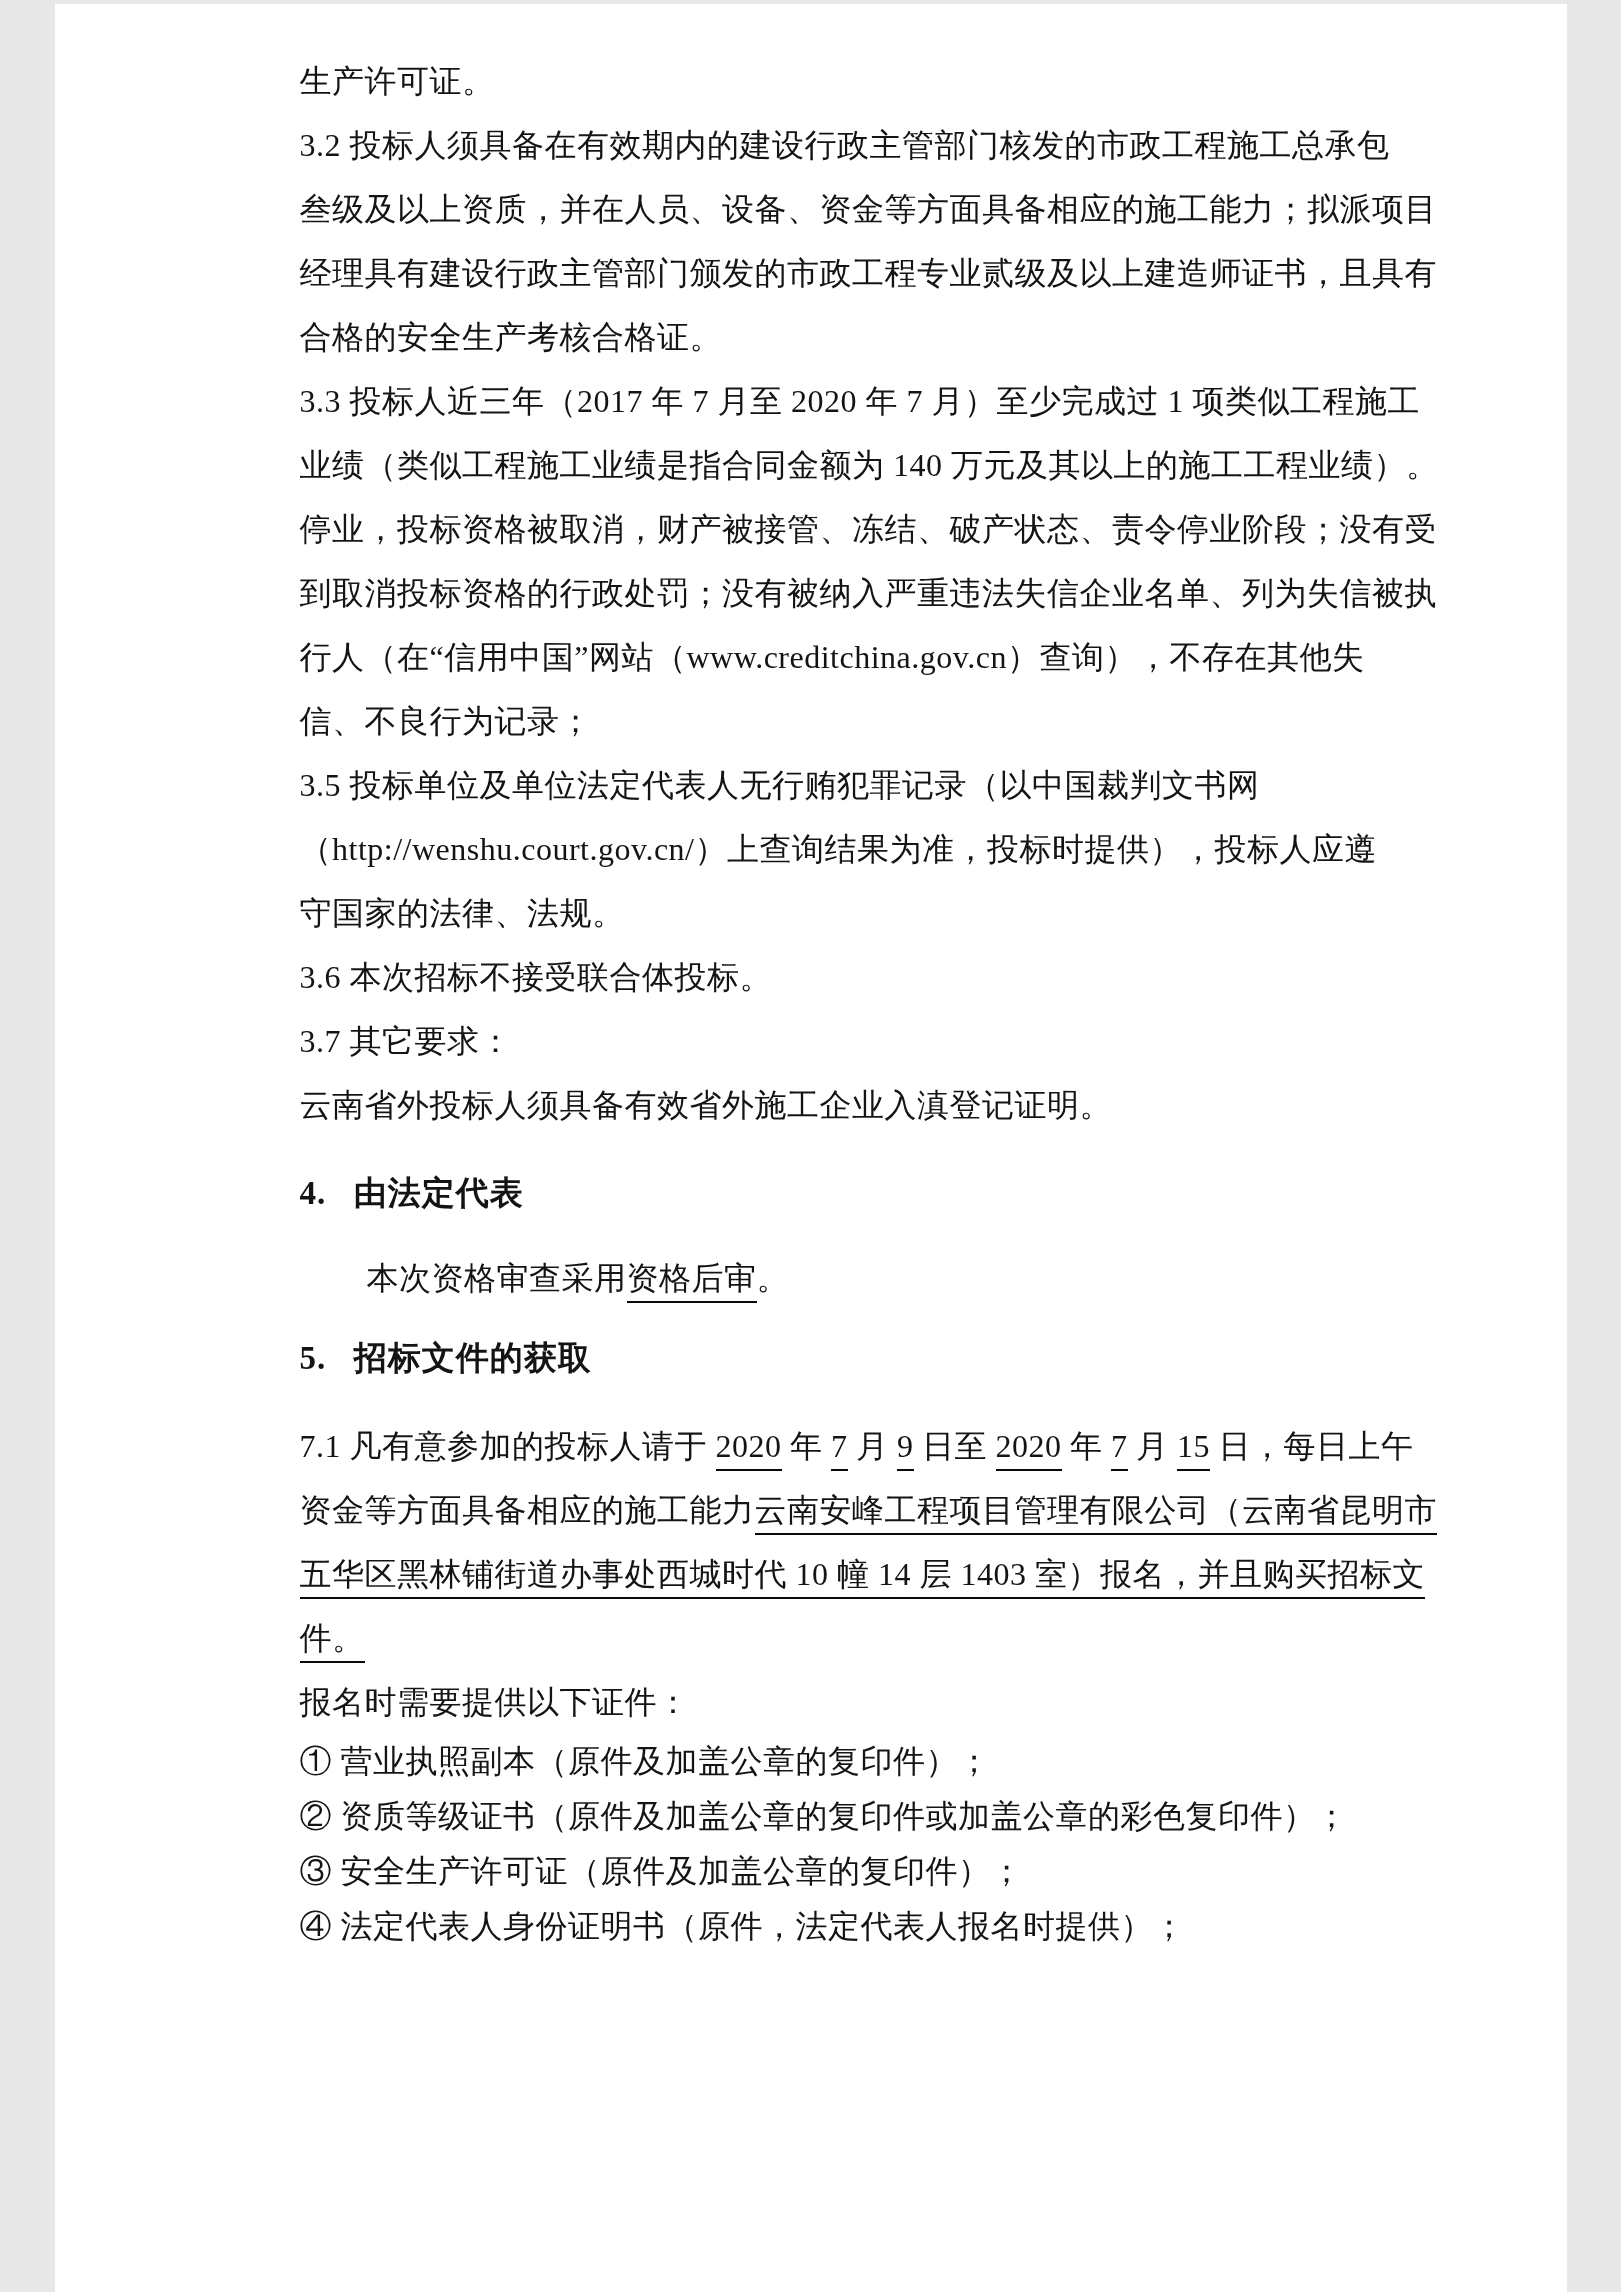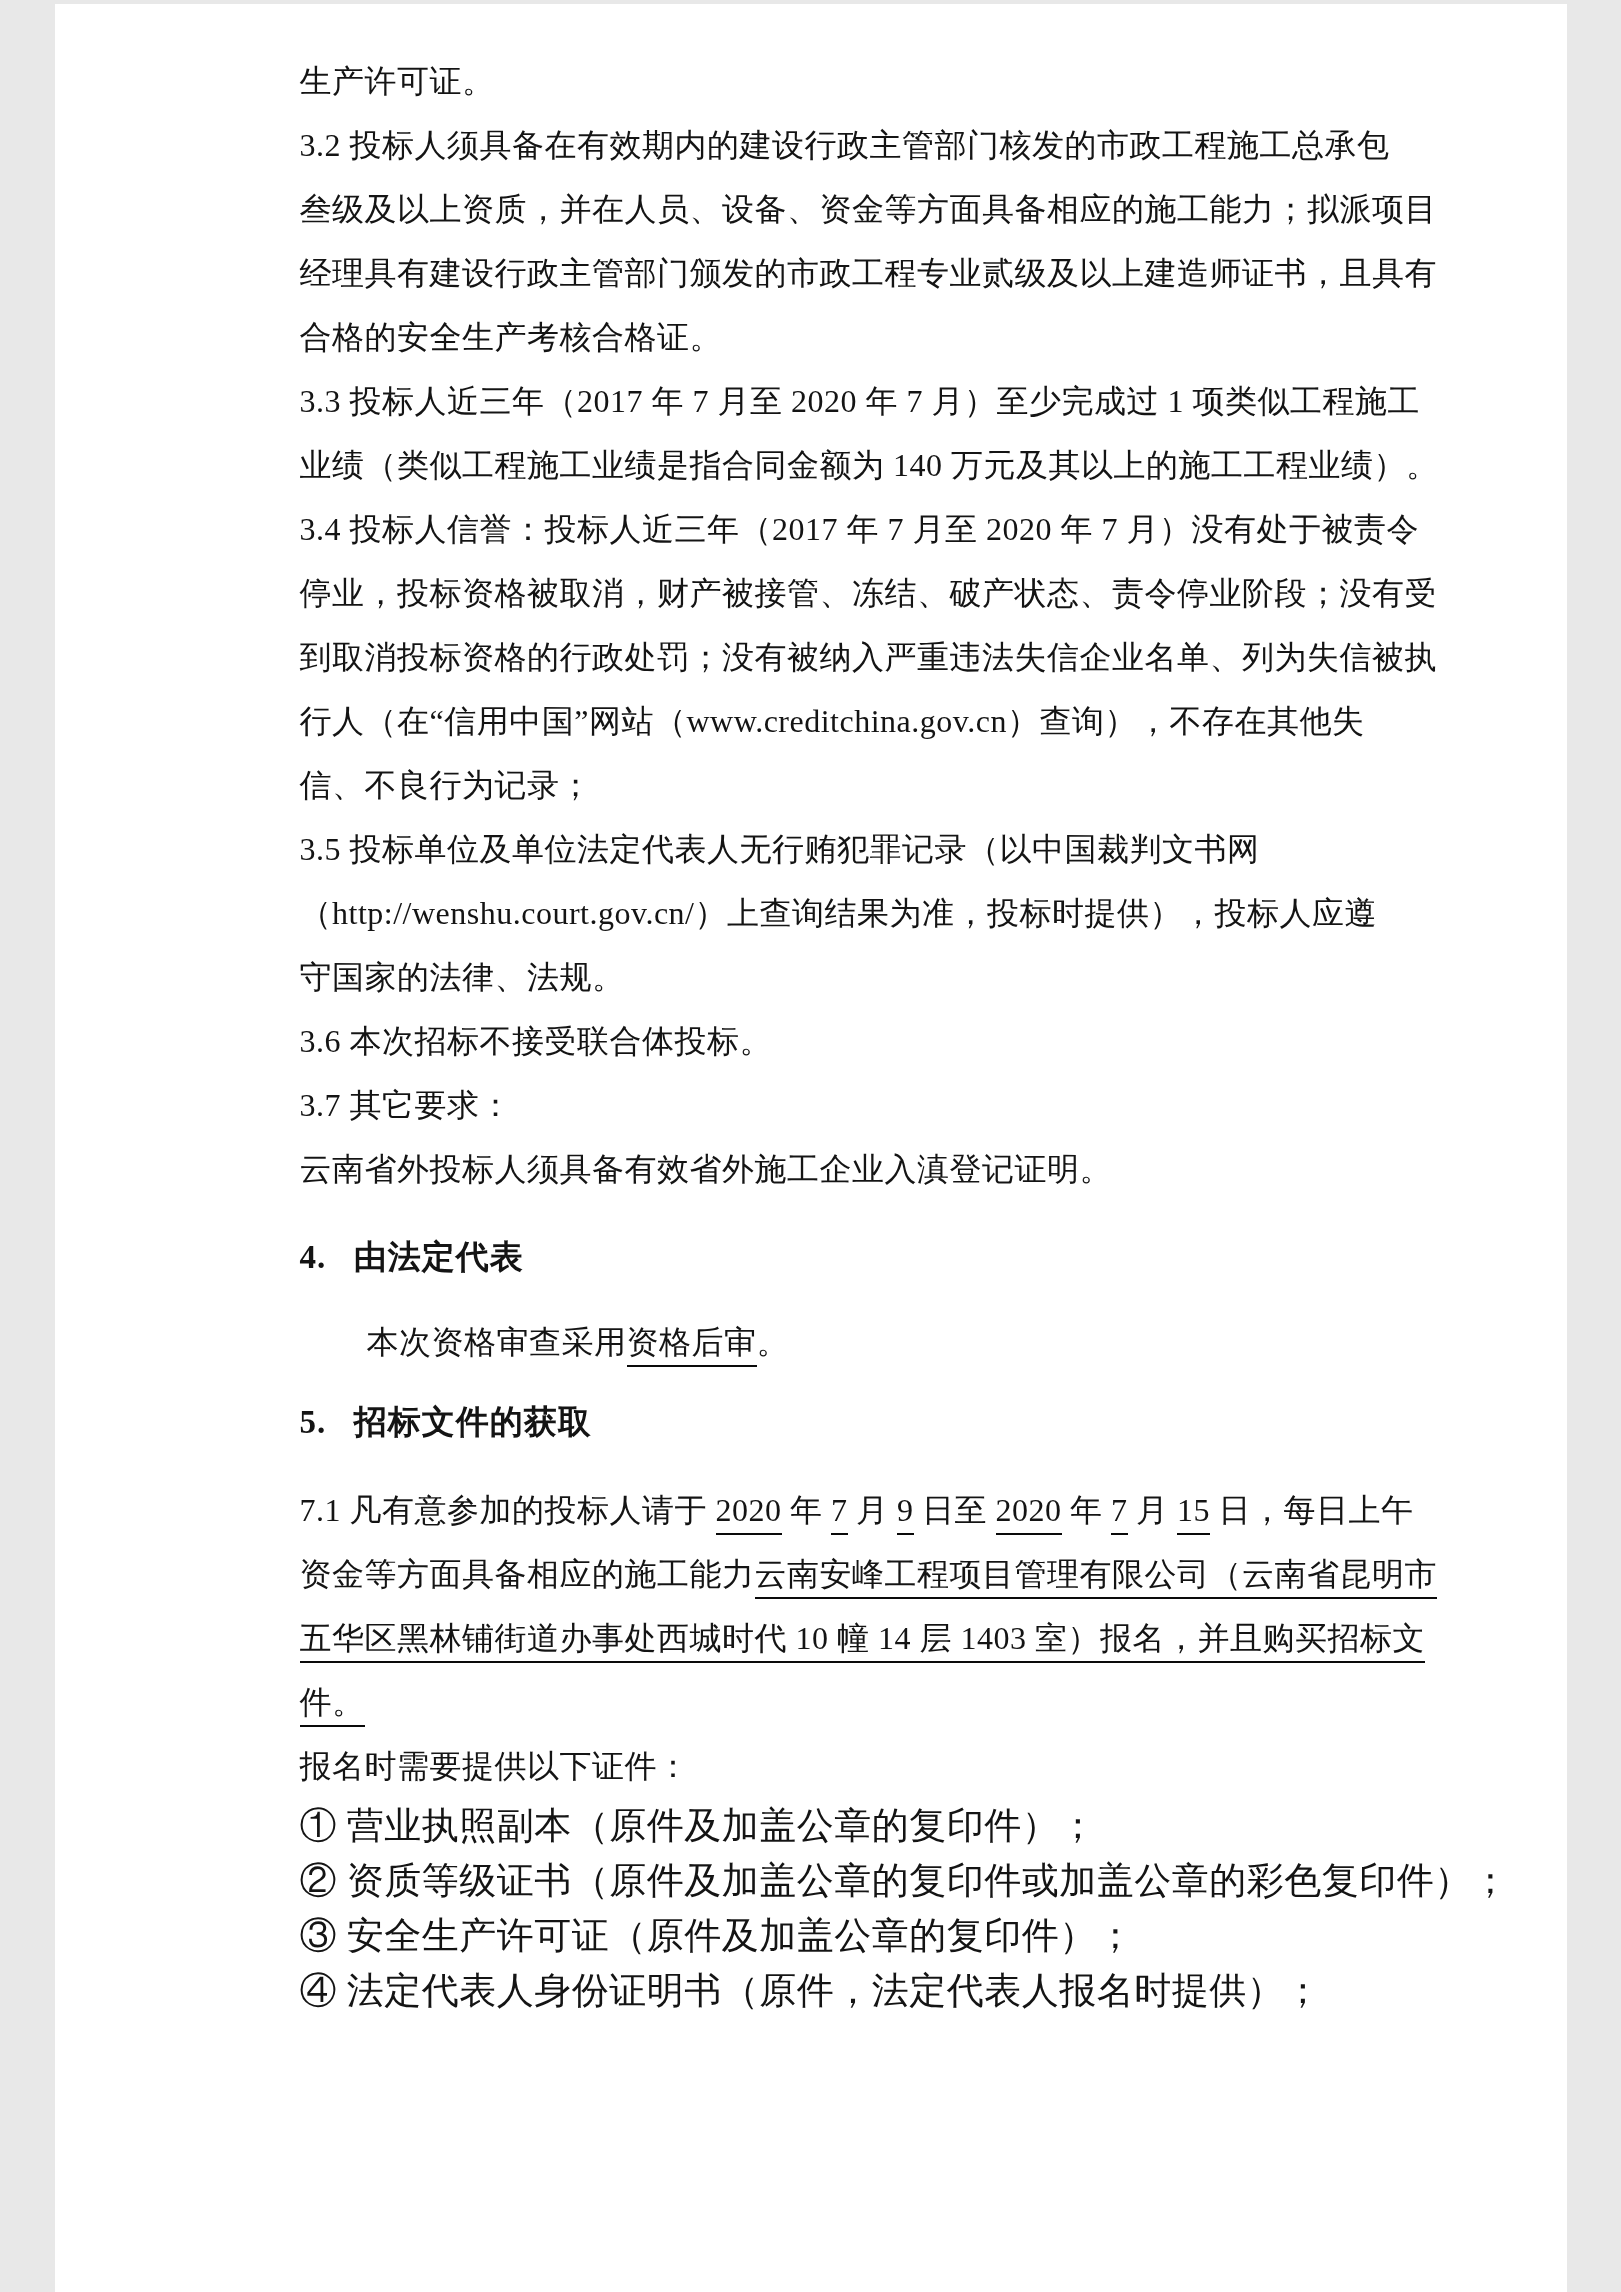--- a/index.html
+++ b/index.html
@@ -22,21 +22,21 @@
   .ln {
     height: 64px;
     line-height: 64px;
     font-size: 32px;
     white-space: nowrap;
     letter-spacing: 0.5px;
   }
   .ln-sm {
     height: 55px;
     line-height: 55px;
-    font-size: 37px;
+    font-size: 32px;
     white-space: nowrap;
     letter-spacing: 0.5px;
   }
   .h {
     height: 64px;
     line-height: 64px;
     font-size: 33px;
     font-weight: bold;
     white-space: nowrap;
     letter-spacing: 1px;
@@ -58,21 +58,20 @@
 <div class="page">
   <div class="content">
 
     <div class="ln"><span>生产许可证。</span></div>
     <div class="ln"><span>3.2 投标人须具备在有效期内的建设行政主管部门核发的市政工程施工总承包</span></div>
     <div class="ln"><span>叁级及以上资质，并在人员、设备、资金等方面具备相应的施工能力；拟派项目</span></div>
     <div class="ln"><span>经理具有建设行政主管部门颁发的市政工程专业贰级及以上建造师证书，且具有</span></div>
     <div class="ln"><span>合格的安全生产考核合格证。</span></div>
     <div class="ln"><span>3.3 投标人近三年（2017 年 7 月至 2020 年 7 月）至少完成过 1 项类似工程施工</span></div>
     <div class="ln"><span>业绩（类似工程施工业绩是指合同金额为 140 万元及其以上的施工工程业绩）。</span></div>
-    <div class="ln"><span>3.4 投标人信誉：投标人近三年（2017 年 7 月至 2020 年 7 月）没有处于被责令</span></div>
     <div class="ln"><span>停业，投标资格被取消，财产被接管、冻结、破产状态、责令停业阶段；没有受</span></div>
     <div class="ln"><span>到取消投标资格的行政处罚；没有被纳入严重违法失信企业名单、列为失信被执</span></div>
     <div class="ln"><span>行人（在“信用中国”网站（www.creditchina.gov.cn）查询），不存在其他失</span></div>
     <div class="ln"><span>信、不良行为记录；</span></div>
     <div class="ln"><span>3.5 投标单位及单位法定代表人无行贿犯罪记录（以中国裁判文书网</span></div>
     <div class="ln"><span>（http://wenshu.court.gov.cn/）上查询结果为准，投标时提供），投标人应遵</span></div>
     <div class="ln"><span>守国家的法律、法规。</span></div>
     <div class="ln"><span>3.6 本次招标不接受联合体投标。</span></div>
     <div class="ln"><span>3.7 其它要求：</span></div>
     <div class="ln"><span>云南省外投标人须具备有效省外施工企业入滇登记证明。</span></div>

